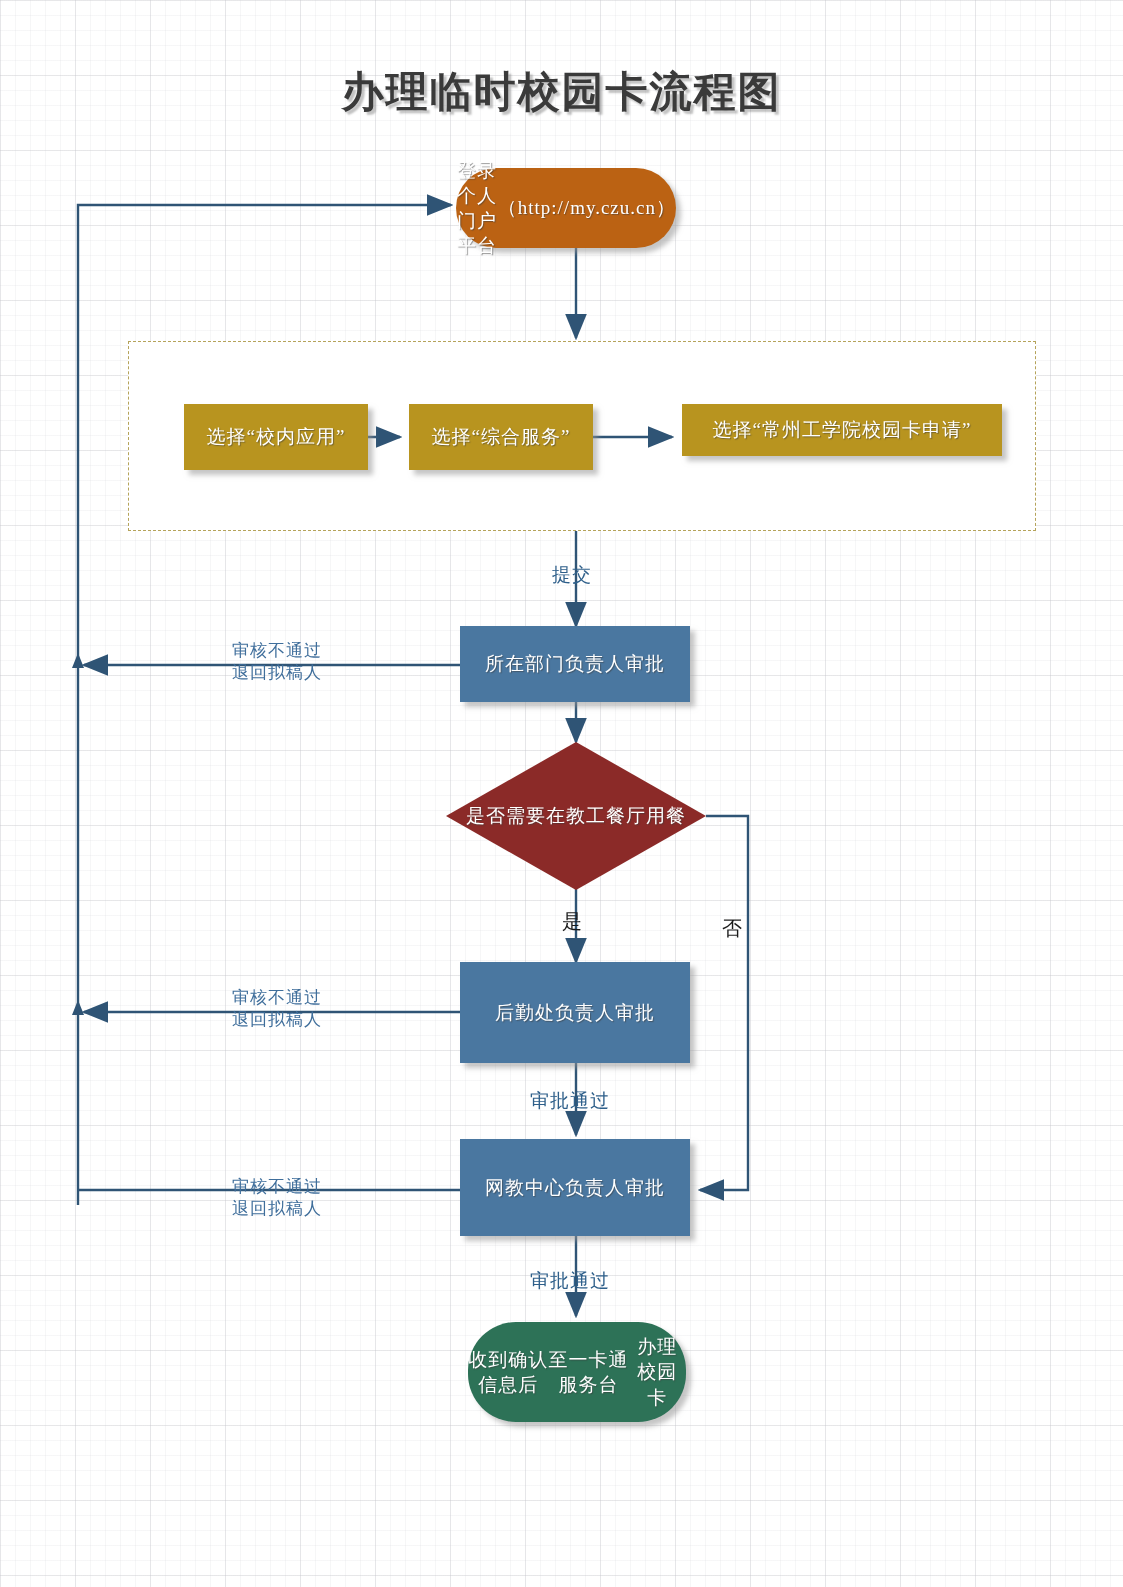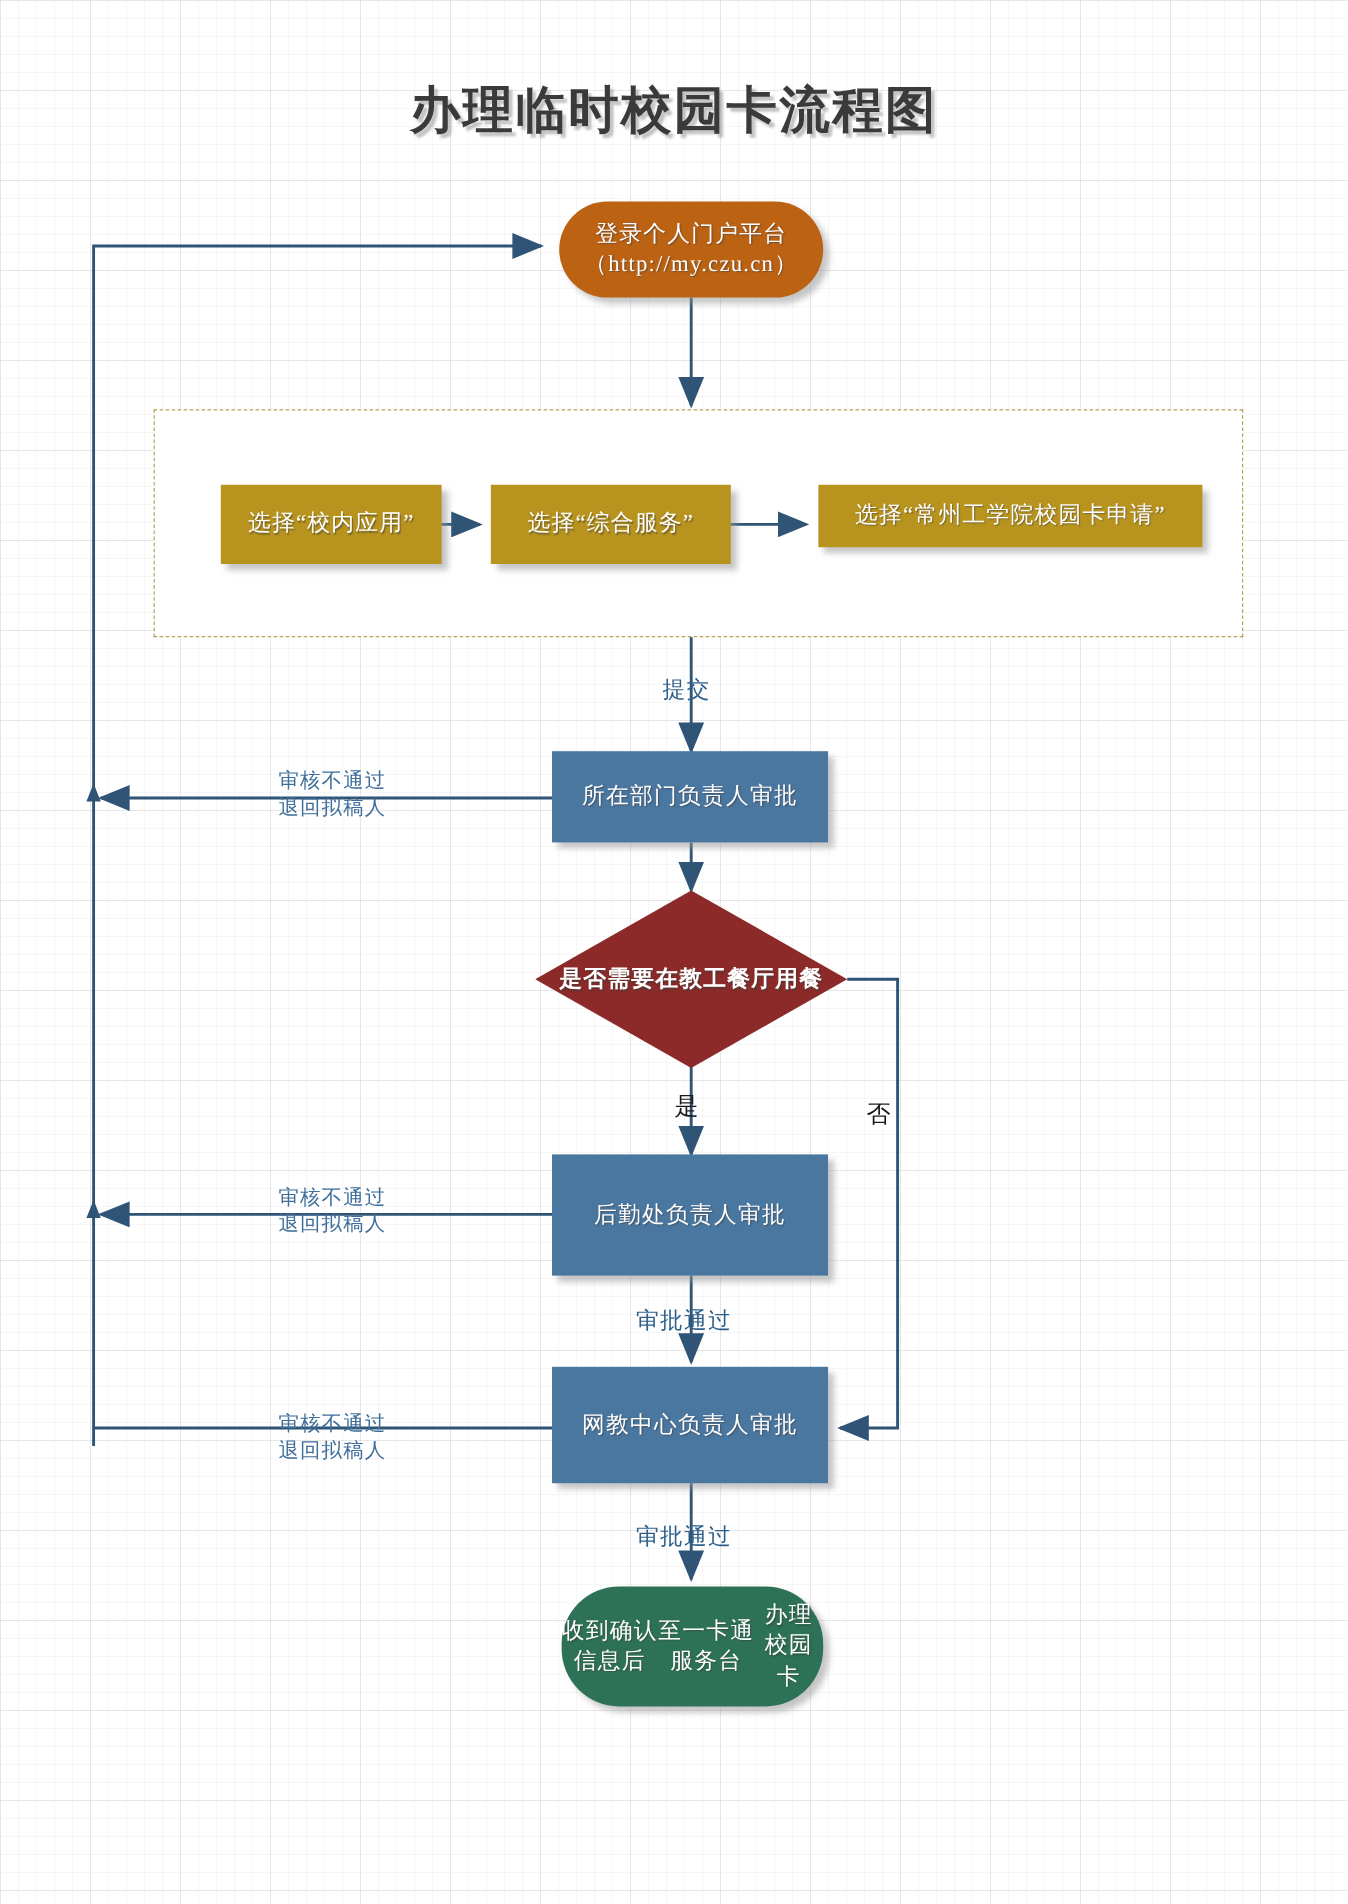--- a/index.html
+++ b/index.html
@@ -179,42 +179,42 @@
 
     <path d="M460,1190 L78,1190"></path>
   </g>
 
   <g fill="#2f5475">
     <path d="M78,653 L84,668 L72,668 z"></path>
     <path d="M78,1000 L84,1015 L72,1015 z"></path>
   </g>
 </svg>
 
-<div class="node terminator-start" style="left:466px; top:168px; width:220px; height:80px; flex-direction:column;">
+<div class="node terminator-start" style="left:456px; top:168px; width:220px; height:80px; flex-direction:row;">
   <span>登录个人门户平台</span>
   <span>（http://my.czu.cn）</span>
 </div>
 
 <div class="node step-gold" style="left:143px; top:404px; width:184px; height:66px;margin-left:41px;">
   <span>选择“校内应用”</span>
 </div>
 
-<div class="node step-gold" style="left:409px; top:404px; width:200px; height:66px;">
+<div class="node step-gold" style="left:409px; top:404px; width:184px; height:66px;">
   <span>选择“综合服务”</span>
 </div>
 
 <div class="node step-gold" style="left:682px; top:404px; width:320px; height:52px;">
   <span>选择“常州工学院校园卡申请”</span>
 </div>
 
 <div class="node proc-blue" style="left:460px; top:626px; width:230px; height:76px;">
   <span>所在部门负责人审批</span>
 </div>
 
-<div class="decision" style="left:446px; top:742px; width:260px; height:148px;font-weight:bold;">
+<div class="decision" style="left:446px; top:742px; width:260px; height:148px;">
   <div class="dia-shape"></div>
   <div class="dia-text">是否需要在教工餐厅用餐</div>
 </div>
 
 <div class="node proc-blue" style="left:460px; top:962px; width:230px; height:101px;">
   <span>后勤处负责人审批</span>
 </div>
 
 <div class="node proc-blue" style="left:460px; top:1139px; width:230px; height:97px;">
   <span>网教中心负责人审批</span>

